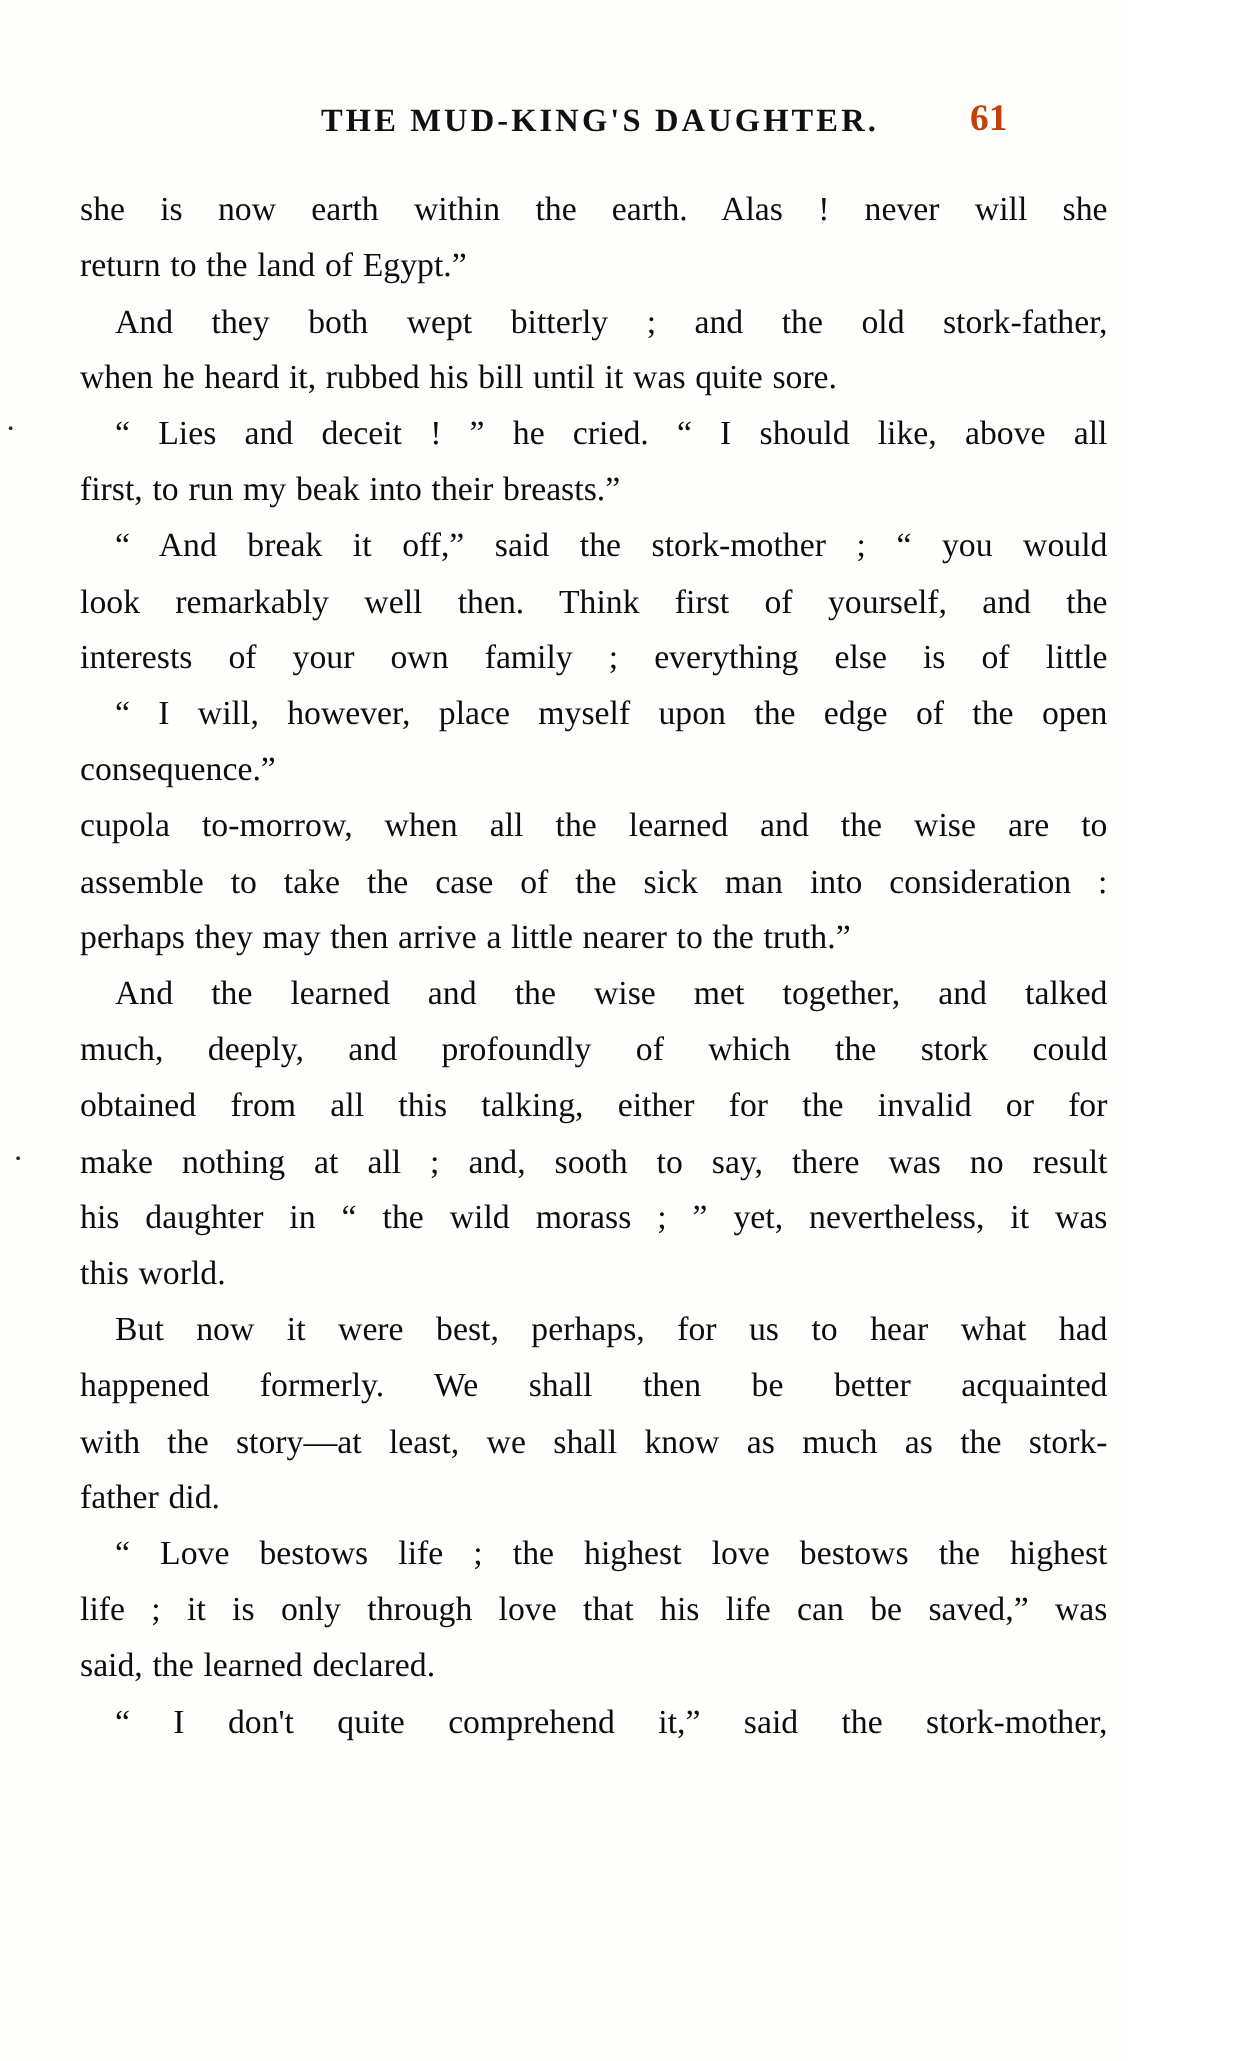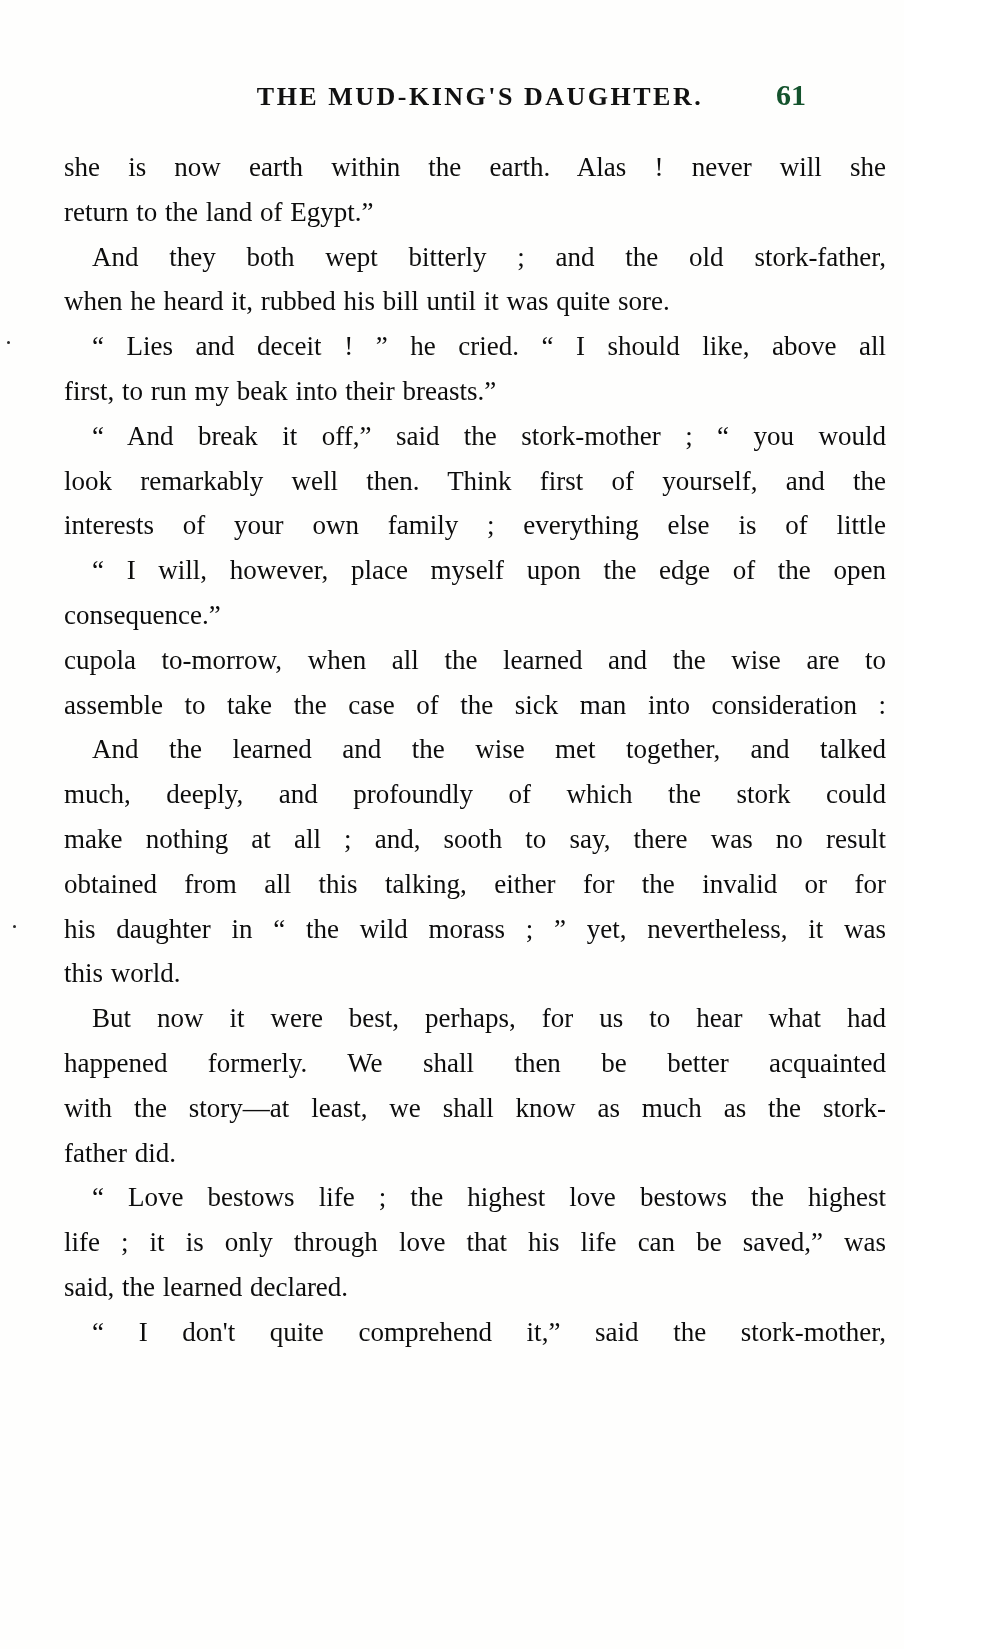--- a/index.html
+++ b/index.html
@@ -22,21 +22,21 @@
     letter-spacing: 2.5px;
     white-space: nowrap;
     color: #111;
   }
   .page-number {
     position: absolute;
     top: 78px;
     right: 98px;
     font-size: 30px;
     font-weight: 700;
-    color: #14532d;
+    color: #c2410c;
   }
   .body-text {
     position: absolute;
     top: 145px;
     left: 64px;
     width: 822px;
   }
   .line {
     display: block;
     height: 44.8px;
@@ -72,24 +72,25 @@
     <div class="line end">when he heard it, rubbed his bill until it was quite sore.</div>
     <div class="line indent">“ Lies and deceit ! ” he cried.  “ I should like, above all</div>
     <div class="line end">first, to run my beak into their breasts.”</div>
     <div class="line indent">“ And break it off,” said the stork-mother ; “ you would</div>
     <div class="line">look remarkably well then.  Think first of yourself, and the</div>
     <div class="line">interests of your own family ; everything else is of little</div>
     <div class="line indent">“ I will, however, place myself upon the edge of the open</div>
     <div class="line end">consequence.”</div>
     <div class="line">cupola to-morrow, when all the learned and the wise are to</div>
     <div class="line">assemble to take the case of the sick man into consideration :</div>
+    <div class="line end">perhaps they may then arrive a little nearer to the truth.”</div>
     <div class="line indent">And the learned and the wise met together, and talked</div>
     <div class="line">much, deeply, and profoundly of which the stork could</div>
+    <div class="line">obtained from all this talking, either for the invalid or for</div>
     <div class="line">make nothing at all ; and, sooth to say, there was no result</div>
-    <div class="line">obtained from all this talking, either for the invalid or for</div>
     <div class="line">his daughter in “ the wild morass ; ” yet, nevertheless, it was</div>
     <div class="line end">this world.</div>
     <div class="line indent">But now it were best, perhaps, for us to hear what had</div>
     <div class="line">happened formerly.  We shall then be better acquainted</div>
     <div class="line">with the story—at least, we shall know as much as the stork-</div>
     <div class="line end">father did.</div>
     <div class="line indent">“ Love bestows life ; the highest love bestows the highest</div>
     <div class="line">life ; it is only through love that his life can be saved,” was</div>
     <div class="line end">said, the learned declared.</div>
     <div class="line indent">“ I don't quite comprehend it,” said the stork-mother,</div>

